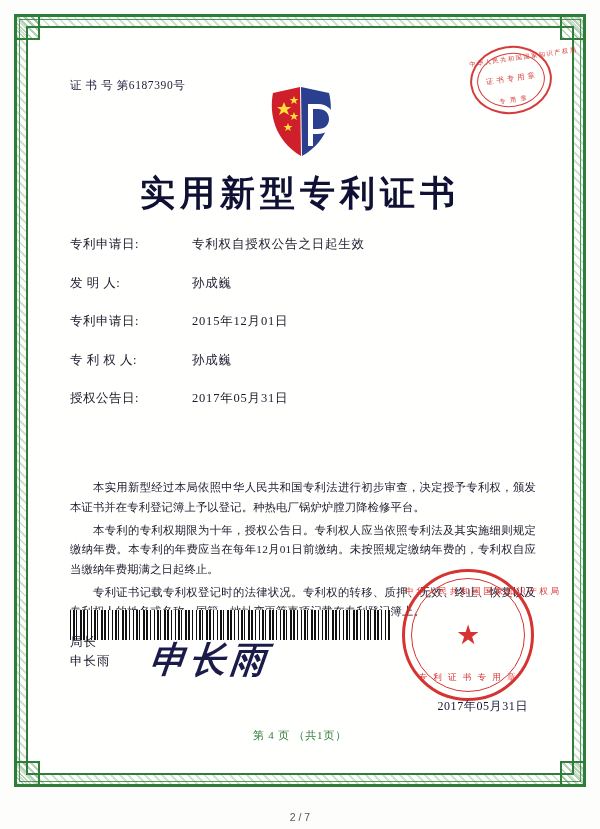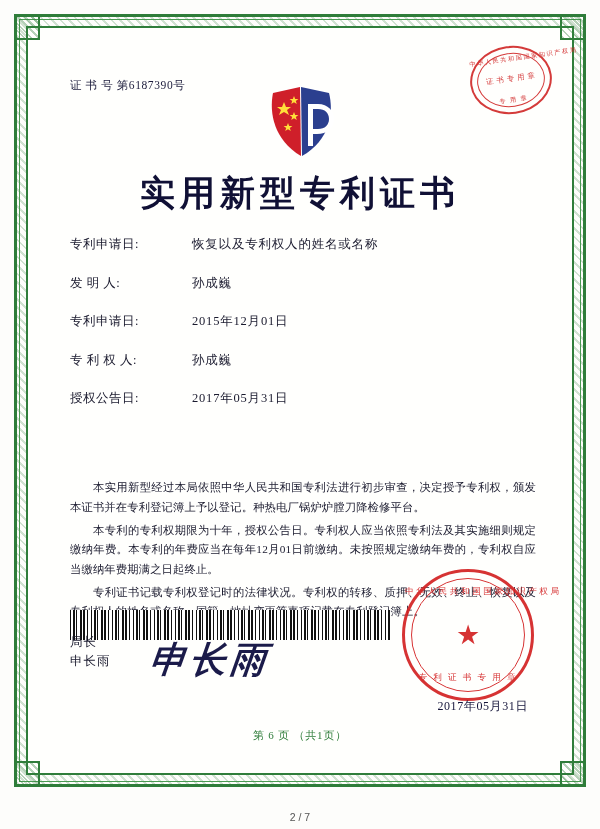--- a/index.html
+++ b/index.html
@@ -258,21 +258,21 @@
         <polygon points="44,41 45.2,44 48.4,44 45.8,46 46.8,49 44,47.2 41.2,49 42.2,46 39.6,44 42.8,44"></polygon>
       </g>
       <path d="M64 22 h10 c10 0 16 7 16 15 0 9 -7 15 -17 15 h-4 v12 h-5 z M69 27 v20 h5 c7 0 11 -4 11 -10 0 -6 -4 -10 -11 -10 z" fill="#ffffff"></path>
     </svg>
 
     <div class="title">实用新型专利证书</div>
 
     <div class="fields">
       <div class="field">
         <span class="lab">专利申请日:</span>
-        <span class="val">恢复以及专利权人的姓名或名称</span>
+        <span class="val">专利权自授权公告之日起生效</span>
       </div>
       <div class="field">
         <span class="lab">发  明  人:</span>
         <span class="val">孙成巍</span>
       </div>
       <div class="field">
         <span class="lab">专利申请日:</span>
         <span class="val">2015年12月01日</span>
       </div>
       <div class="field">
@@ -302,17 +302,17 @@
 
     <div class="signature-block">
       <div>局长</div>
       <div>申长雨</div>
     </div>
 
     <div class="handwriting">申长雨</div>
 
     <div class="issue-date">2017年05月31日</div>
 
-    <div class="page-num">第 6 页 （共1页）</div>
+    <div class="page-num">第 4 页 （共1页）</div>
   </div>
 
   <div class="scan-footer">2 / 7</div>
 </div>
 
 </body></html>

